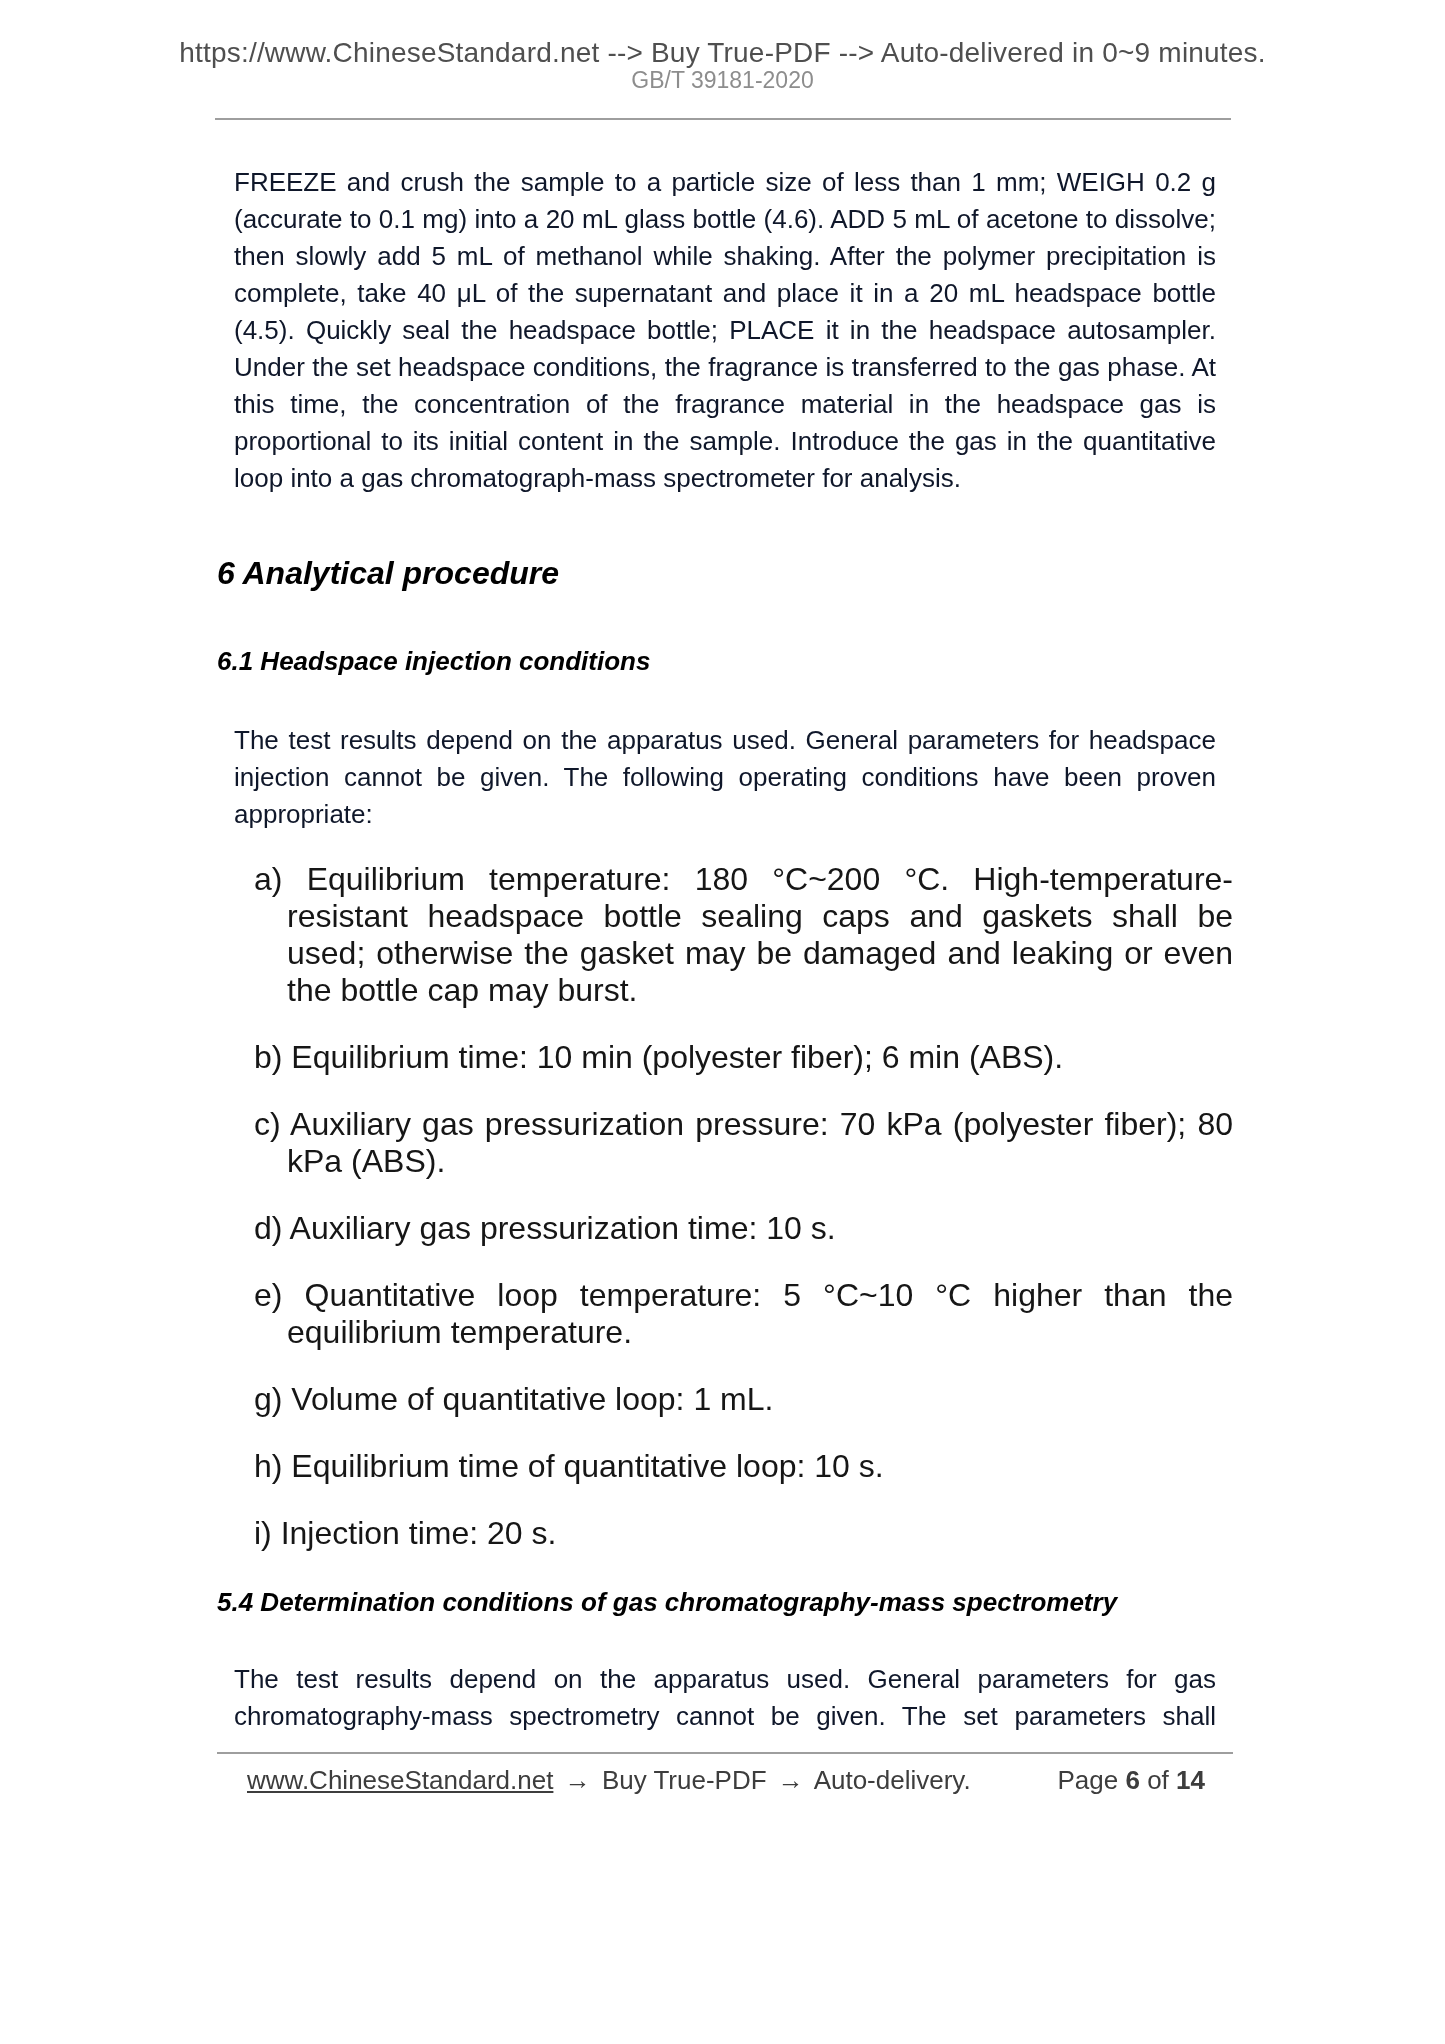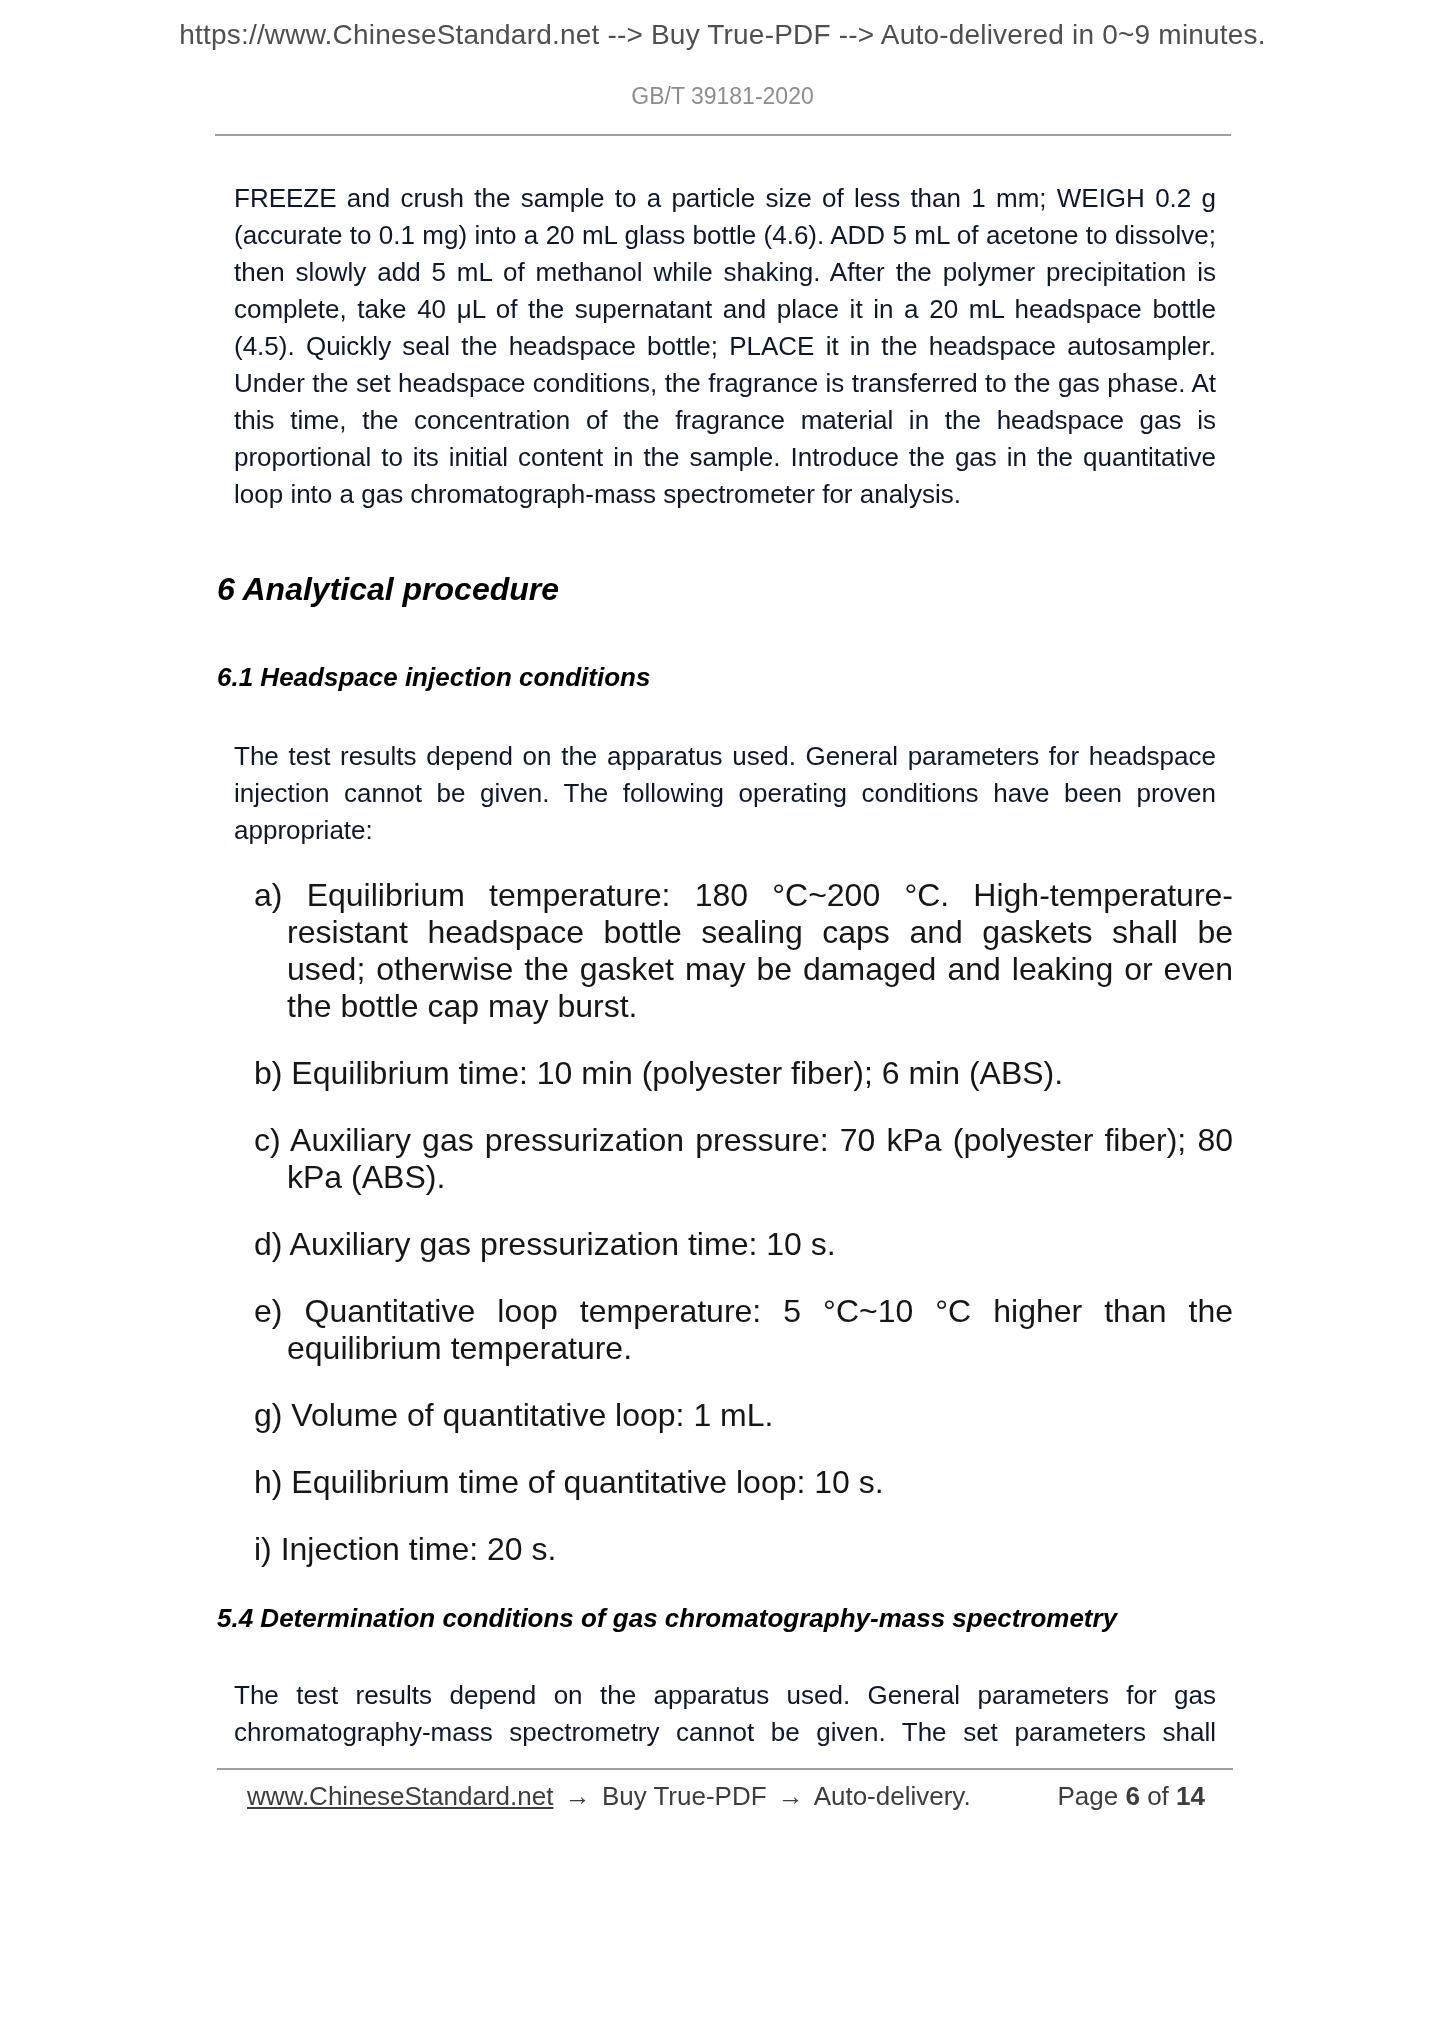--- a/index.html
+++ b/index.html
@@ -6,29 +6,28 @@
   .page {
     position: relative;
     width: 1445px;
     height: 2044px;
     background: #ffffff;
     overflow: hidden;
     font-family: "Liberation Sans", sans-serif;
     color: #1a1a1a;
   }
   .header-url {
-    padding-top: 20px;
+    padding-top: 38px;
     text-align: center;
     font-size: 28px;
     line-height: 30px;
     color: #4f4f4f;
     letter-spacing: 0.2px;
   }
   .doc-number {
-    margin-top: 34px;
     text-align: center;
     font-size: 23px;
     line-height: 24px;
     color: #8d8d8d;
   }
   .rule {
     margin: 26px auto 0;
     width: 1016px;
     height: 0;
     border: none;

